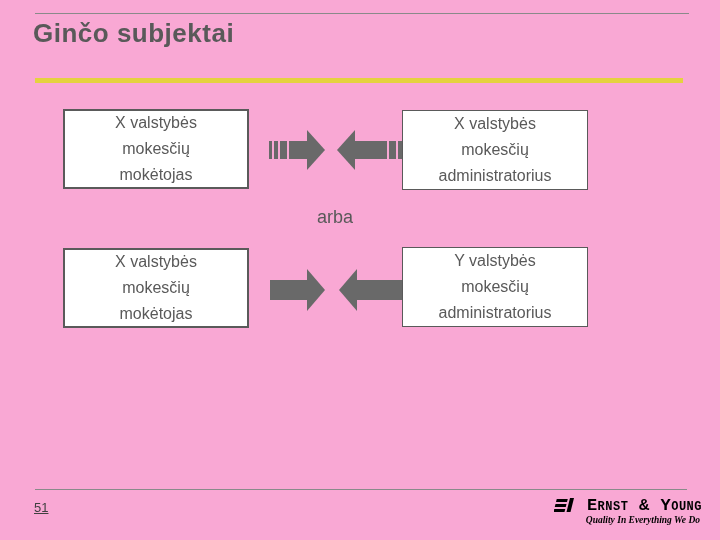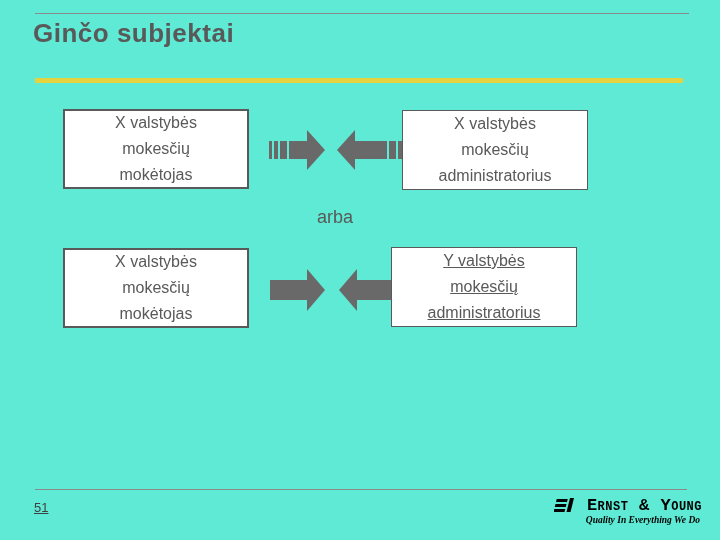--- a/index.html
+++ b/index.html
@@ -1,19 +1,19 @@
 <!DOCTYPE html>
 <html style="--title: #595959; --box_text: #595959; --box_border: #5a5a5a; --arrow: #696969; --accent_line: #e5d23f; --separator: #8a8a8a;"><head>
 <meta charset="utf-8">
 <style>
   html,body{margin:0;padding:0;background:#ffffff;}
   .slide{
     position:relative;
     width:720px;height:540px;
-    background:#5eead4;
+    background:#f9a8d4;
     overflow:hidden;
     font-family:"Liberation Sans",sans-serif;
   }
   .top-line{
     position:absolute;left:35px;top:13px;width:654px;height:1px;
     background:var(--separator,#8a8a8a);
   }
   .slide-title{
     position:absolute;left:33px;top:18px;
     font-size:26px;font-weight:bold;letter-spacing:0.5px;
@@ -32,21 +32,21 @@
     font-size:16px;line-height:26px;
     color:var(--box_text,#595959);
     white-space:pre-line;
     box-sizing:border-box;
   }
   .border-heavy{border:2px solid var(--box_border,#5a5a5a);}
   .border-light{border:1px solid var(--box_border,#5a5a5a);}
   .box-r1-left{left:63px;top:109px;}
   .box-r1-right{left:402px;top:110px;}
   .box-r2-left{left:63px;top:248px;}
-  .box-r2-right{left:391px;top:247px;text-decoration:underline;}
+  .box-r2-right{left:402px;top:247px;}
   .arrows{position:absolute;left:266px;width:144px;height:44px;}
   .arrows-row1{top:128px;}
   .arrows-row2{top:268px;}
   .arrows svg{display:block;width:144px;height:44px;}
   .arrow-shape{fill:var(--arrow,#696969);}
   .connector-label{
     position:absolute;left:268px;top:207px;width:134px;
     text-align:center;
     font-size:18px;color:var(--box_text,#595959);
   }

